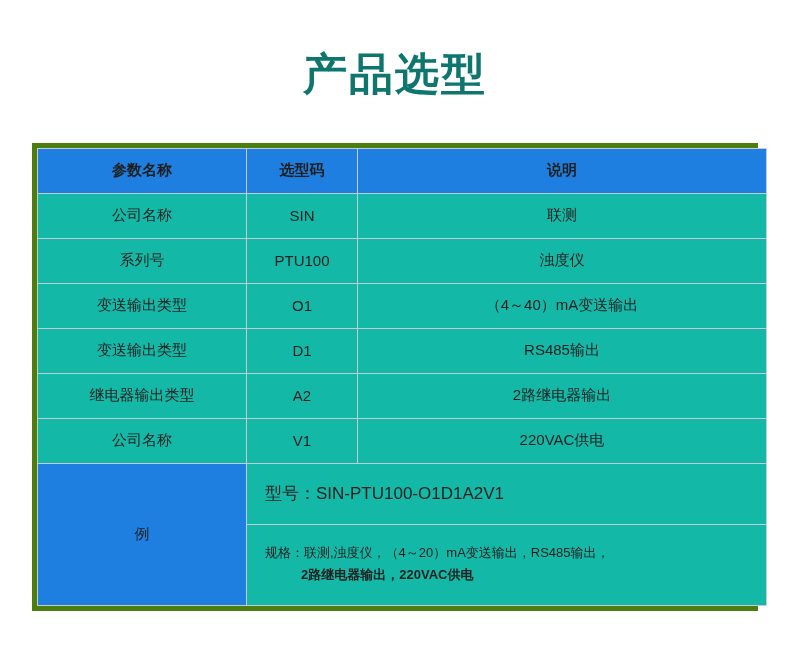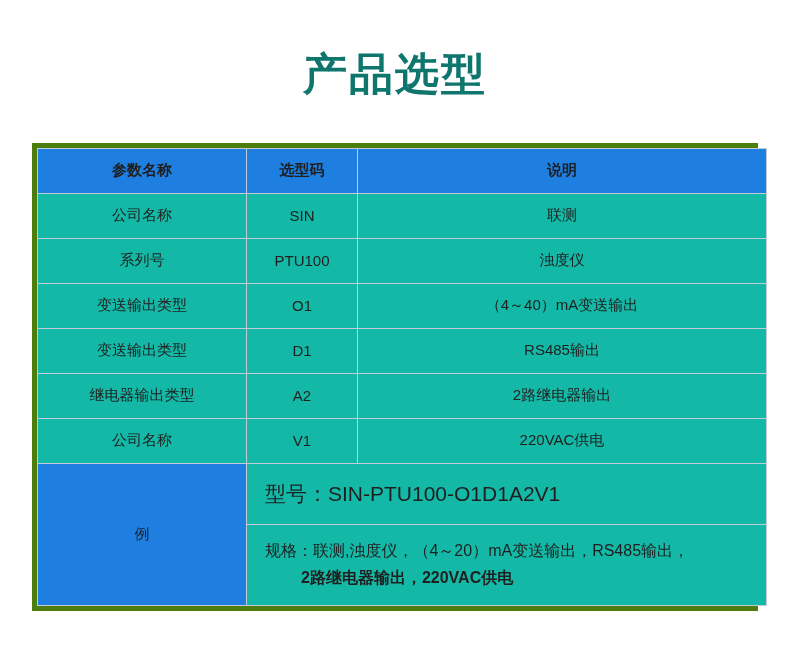--- a/index.html
+++ b/index.html
@@ -77,27 +77,27 @@
   .example-label {
     background: #1f7fe0 !important;
     color: #ffffff;
     font-weight: normal;
     font-size: 16px;
     vertical-align: middle;
   }
   .example-row-1 td.example-text {
     text-align: left;
     padding: 10px 0 10px 18px;
-    font-size: 21px;
+    font-size: 17px;
     height: 40px;
   }
   .example-row-2 td.example-text {
     text-align: left;
     padding: 10px 14px 12px 18px;
-    font-size: 16px;
+    font-size: 13px;
     line-height: 1.7;
     height: 58px;
   }
   .example-text .indent-line {
     display: block;
     padding-left: 36px;
     font-weight: bold;
   }
 </style>
 </head>

